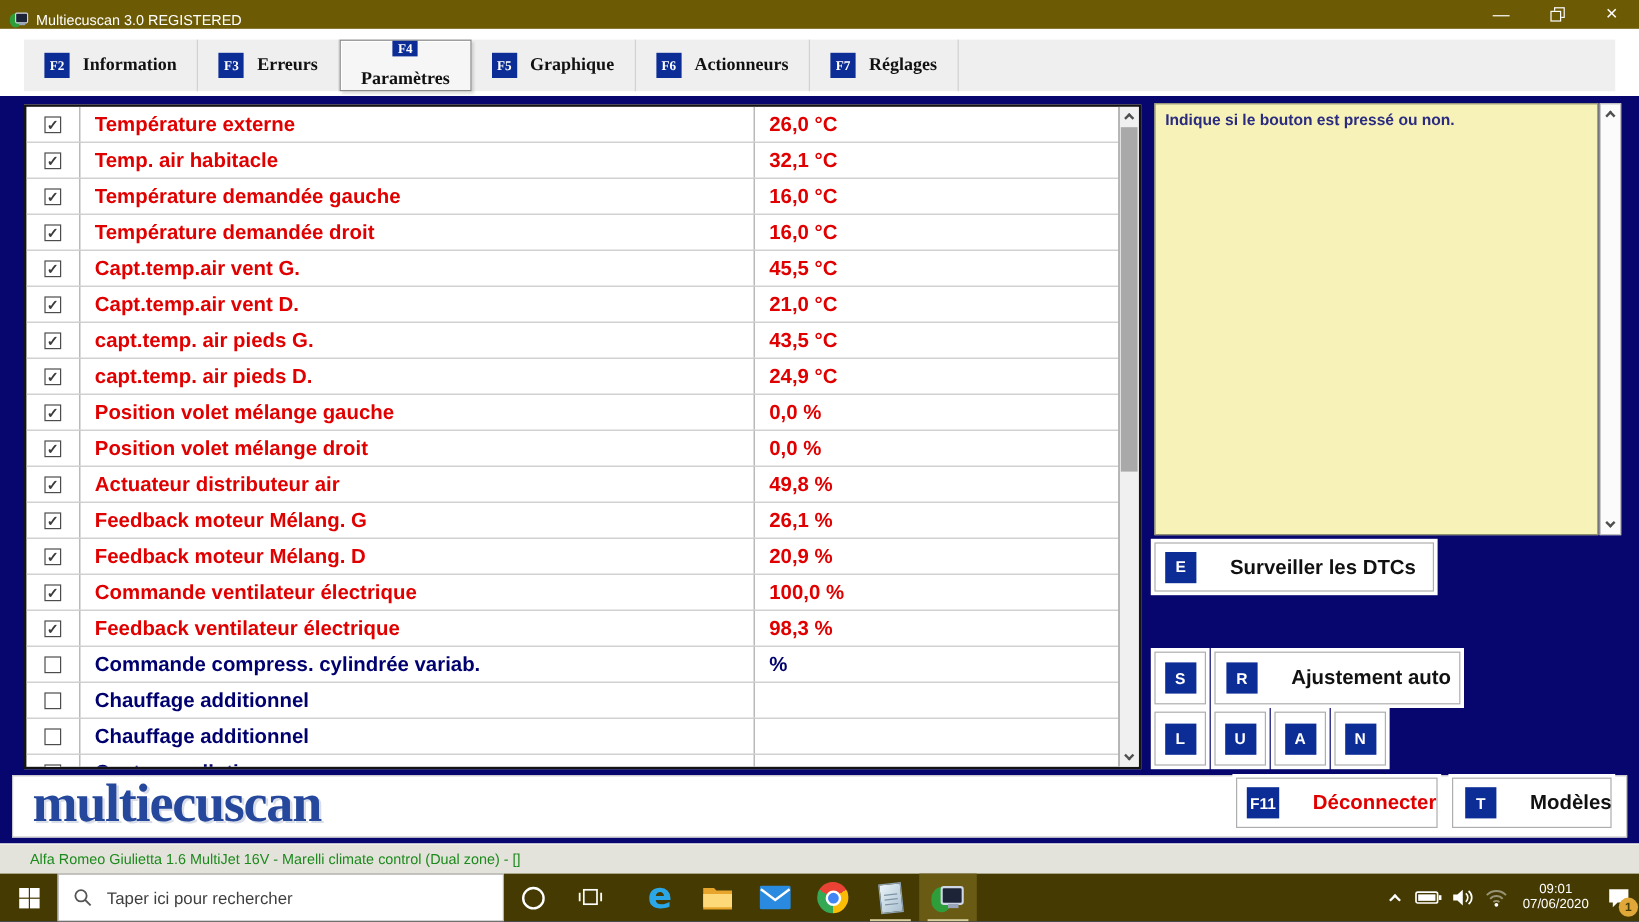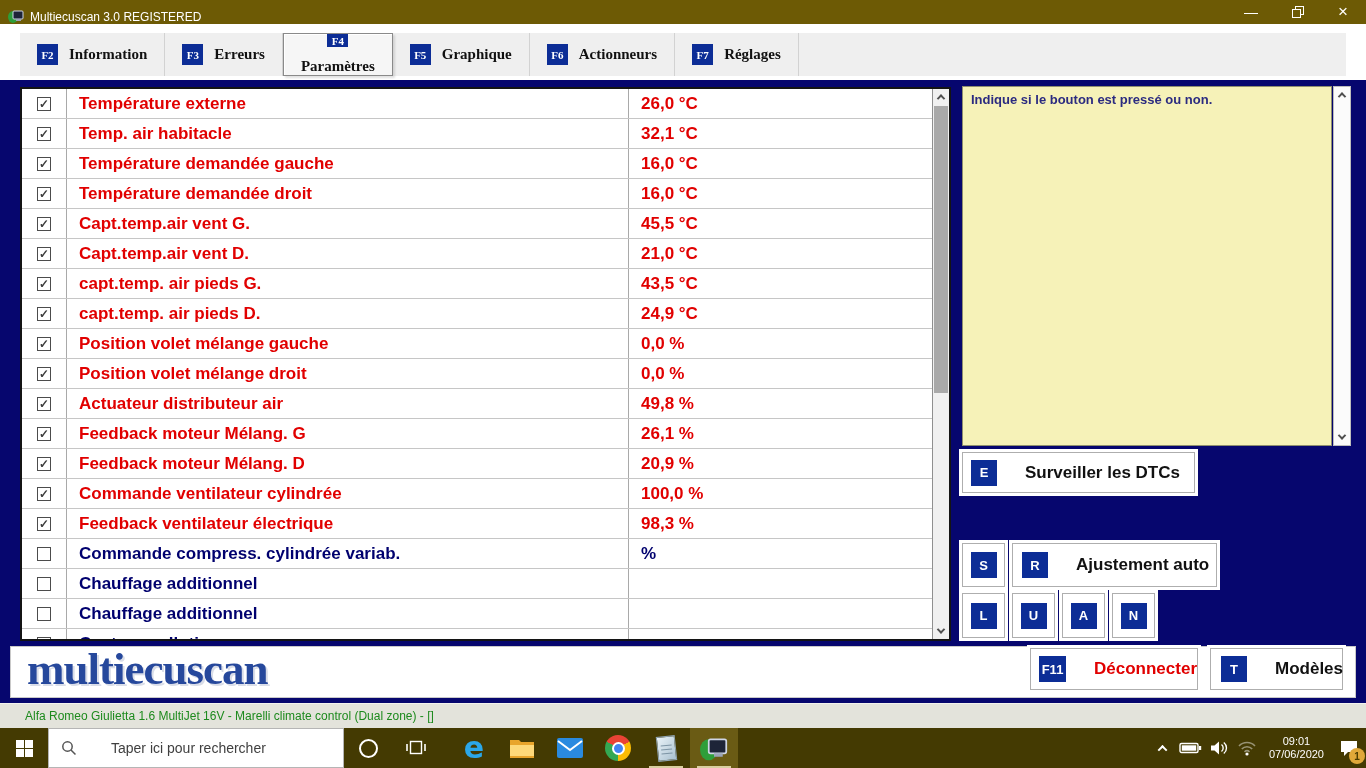--- a/index.html
+++ b/index.html
@@ -79,21 +79,21 @@
   
   .statusbar{position:absolute;left:0;top:703px;width:1366px;height:25px;background:#e3e3db;
              border-top:1px solid #f2f2ec;display:flex;align-items:center;}
   .status-text{margin-left:25px;font-size:12px;color:#1d8a1d;}
 
   
   .taskbar{position:absolute;left:0;top:728px;width:1366px;height:40px;background:#443a02;display:flex;align-items:stretch;}
   .tb-cell{width:48px;display:flex;align-items:center;justify-content:center;flex:0 0 auto;}
   .winlogo{display:grid;grid-template-columns:8px 8px;grid-template-rows:8px 8px;gap:1px;}
   .winlogo span{background:#fff;}
-  .searchbox{width:296px;background:#fff;border:1px solid #b5b5b5;display:flex;align-items:center;flex:0 0 auto;gap:22px;}
+  .searchbox{width:372px;background:#fff;border:1px solid #b5b5b5;display:flex;align-items:center;flex:0 0 auto;}
   .searchbox svg{margin:0 10px 0 12px;flex:0 0 auto;}
   .searchbox input{border:none;outline:none;background:transparent;font-size:14px;width:280px;
                    font-family:"Liberation Sans",sans-serif;color:#222;}
   .searchbox input::placeholder{color:#3f3f3f;opacity:1;}
   .cortana-ring{width:19px;height:19px;border:2px solid #fff;border-radius:50%;}
   .appcell{position:relative;}
   .appcell.active{background:#6a5b14;}
   .underline{position:absolute;left:7px;right:7px;bottom:0;height:2px;background:#d8cf9f;}
   .edge-e{font-family:"DejaVu Sans",sans-serif;font-weight:bold;font-size:30px;color:#2ba7e8;line-height:28px;}
   .chrome{width:26px;height:26px;border-radius:50%;
@@ -273,21 +273,21 @@
               <span class="cb-box">✓</span>
             </div>
     <div class="c-name">Feedback moteur Mélang. D</div>
     <div class="c-val">20,9 %</div>
   </div>
 
   <div class="trow">
     <div class="c-cb">
               <span class="cb-box">✓</span>
             </div>
-    <div class="c-name">Commande ventilateur cylindrée</div>
+    <div class="c-name">Commande ventilateur électrique</div>
     <div class="c-val">100,0 %</div>
   </div>
 
   <div class="trow">
     <div class="c-cb">
               <span class="cb-box">✓</span>
             </div>
     <div class="c-name">Feedback ventilateur électrique</div>
     <div class="c-val">98,3 %</div>
   </div>

